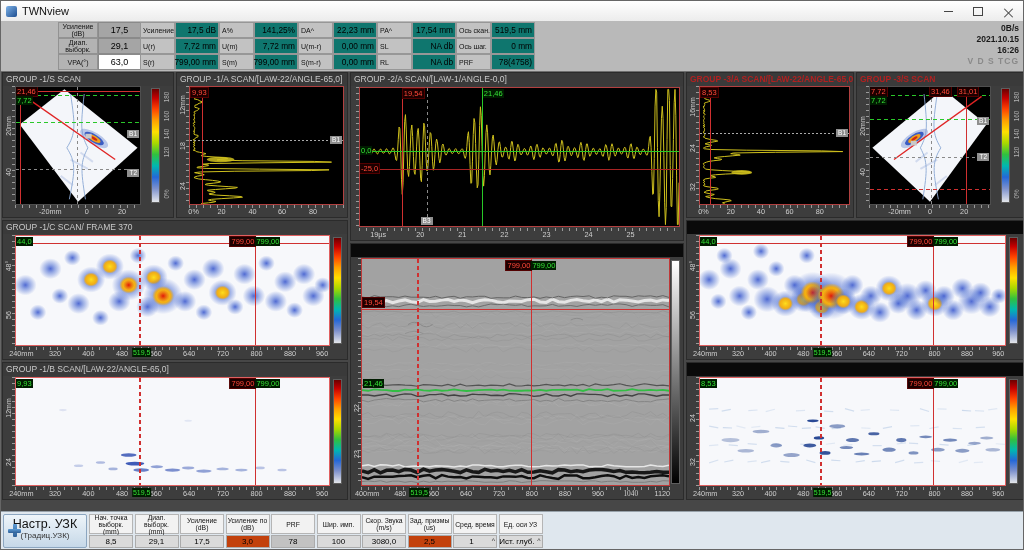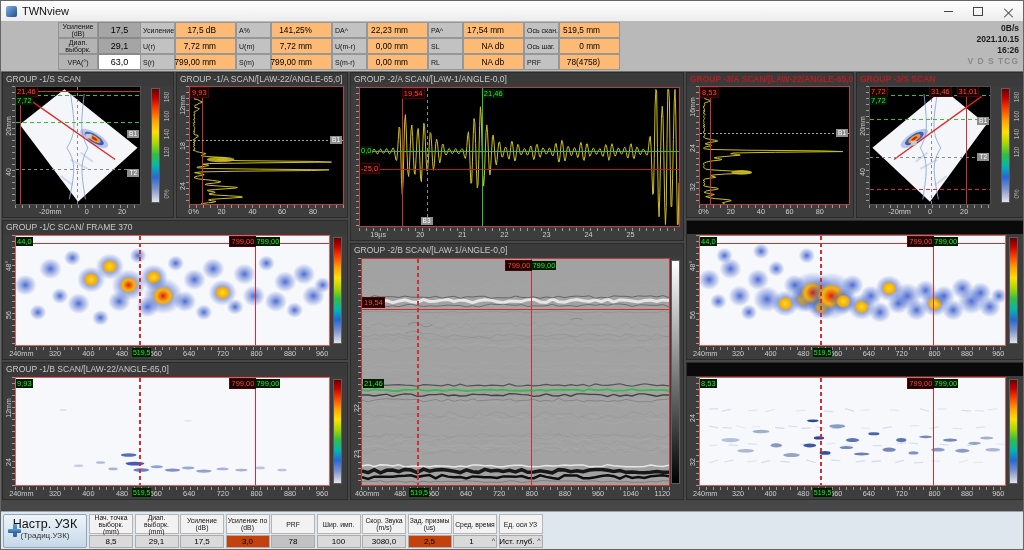--- a/index.html
+++ b/index.html
@@ -22,21 +22,21 @@
   .twn .t1{font-style:italic;font-weight:bold;color:#16398c;font-size:10px;line-height:10px}
   .twn .t2{color:#e07818;font-size:5.5px;line-height:5px}
   .chev{width:0;height:0;margin:3px auto 0;border-left:9px solid transparent;border-right:9px solid transparent;border-top:6px solid #2f7ad0}
   .tbl-row,.tg-row{display:flex}
   #tb-left{position:absolute;left:57px;top:1px}
   .tbl-l{width:38px;height:14px;background:#b3b3b3;border:1px solid #929292;font-size:7px;line-height:7px;display:flex;align-items:center;justify-content:center;text-align:center;color:#111}
   .tbl-v{width:41px;height:14px;background:#a5a5a5;border:1px solid #8a8a8a;font-size:9px;display:flex;align-items:center;justify-content:center;color:#000}
   .tbl-v.white{background:#ffffff}
   #tb-grid{position:absolute;left:139px;top:1px}
   .tg-l{width:31px;height:14px;background:#c2c2c2;border:1px solid #979797;font-size:7px;line-height:7px;display:flex;align-items:center;justify-content:flex-start;padding-left:2px;color:#111;text-align:left}
-  .tg-v{width:40px;height:14px;background:#fdba74;border:1px solid #979797;font-size:8.3px;display:flex;align-items:center;justify-content:flex-end;padding-right:19px;color:#000;white-space:nowrap}
+  .tg-v{width:40px;height:14px;background:#0f766e;border:1px solid #979797;font-size:8.3px;display:flex;align-items:center;justify-content:flex-end;padding-right:2px;color:#000;white-space:nowrap}
   #tb-status{position:absolute;right:4px;top:2px;text-align:right;font-size:8.5px;font-weight:bold;line-height:11px;color:#1a1a1a}
   #tb-status .flags{color:#8a8a8a;letter-spacing:1px}
   
   .panel{position:absolute;background:#0a0a0a;border:1px solid #2b2b2b;box-sizing:border-box}
   .ptitle{height:13px;line-height:13px;background:#3a3a3a;color:#c9c9c9;font-size:8.5px;padding-left:3px;white-space:nowrap;overflow:hidden}
   .panel.sel .ptitle{color:#b02020;font-weight:bold}
   .pbody{position:absolute;top:13px;left:0;right:0;bottom:0;background:#3d3d3d}
   .plot{position:absolute;background:#000;border:1px solid #4e4e4e;overflow:hidden}
   .plot.red{border:1px solid #b24040}
   .plot.light{background:#f7f8fb;border:1px solid #e06060}
@@ -506,21 +506,20 @@
           <span class="tick" style="left: 66%;">720</span>
           <span class="tick" style="left: 76.7%;">800</span>
           <span class="tick" style="left: 87.3%;">880</span>
           <span class="tick" style="left: 97.5%;">960</span>
         </div>
       <div class="cbar rainbow" style="right:5px;top:3px;bottom:15px"></div>
     </div>
   </div>
 
   <div class="panel" style="left:349px;top:242px;width:334px;height:257px">
-    <div class="ptitle">GROUP -2/B SCAN/[LAW-1/ANGLE-0,0]</div>
     <div class="pbody">
       <div class="yaxis" style="left:0;top:1px;bottom:13px;width:10px">
           <div class="ytm"></div>
           <span class="ytick" style="top: 66%;">22</span>
           <span class="ytick" style="top: 86%;">23</span>
         </div>
       <div class="plot gray" style="left:10px;right:13px;top:1px;bottom:13px">
         <svg id="svg-b2" class="fillsvg" viewBox="0 0 100 100" preserveAspectRatio="none">
             <path d="M0,12.3 L2,11.0 L4,11.3 L6,12.1 L8,12.0 L10,11.5 L12,13.7 L14,12.7 L16,10.7 L18,12.9 L20,11.0 L22,11.3 L24,13.0 L26,13.2 L28,12.1 L30,13.3 L32,12.0 L34,13.3 L36,13.0 L38,13.0 L40,11.6 L42,10.7 L44,13.9 L46,12.6 L48,11.5 L50,13.4 L52,12.5 L54,10.8 L56,11.6 L58,10.8 L60,13.7 L62,13.9 L64,11.7 L66,10.9 L68,11.0 L70,13.9 L72,12.7 L74,10.8 L76,12.1 L78,10.9 L80,11.6 L82,12.9 L84,10.7 L86,12.4 L88,12.2 L90,12.1 L92,11.5 L94,13.1 L96,11.6 L98,11.6 L100,11.1" fill="none" stroke="#c8c8c8" opacity="0.08" stroke-width="1" vector-effect="non-scaling-stroke"></path>
             <path d="M0,63.6 L2,62.9 L4,63.6 L6,64.3 L8,63.6 L10,64.7 L12,64.6 L14,65.1 L16,64.8 L18,65.0 L20,64.0 L22,62.6 L24,63.1 L26,65.1 L28,64.9 L30,62.9 L32,62.0 L34,64.1 L36,62.1 L38,62.3 L40,63.9 L42,63.8 L44,64.5 L46,65.0 L48,64.6 L50,63.3 L52,64.4 L54,63.2 L56,62.3 L58,64.2 L60,63.5 L62,63.7 L64,64.9 L66,62.3 L68,64.1 L70,62.9 L72,62.4 L74,65.0 L76,64.2 L78,63.4 L80,63.4 L82,64.1 L84,64.3 L86,65.0 L88,63.7 L90,63.6 L92,63.3 L94,64.1 L96,64.5 L98,62.5 L100,63.4" fill="none" stroke="#c8c8c8" opacity="0.07" stroke-width="1" vector-effect="non-scaling-stroke"></path>
@@ -586,21 +585,21 @@
           <div class="tickmarks"></div>
         <span class="tag g" style="left:17.9%;top:1px;transform:translateX(-35%);font-size:7px">519,5</span>
       <span class="tick" style="left: 2%;">400mm</span>
           <span class="tick" style="left: 12.7%;">480</span>
           <span class="tick" style="left: 23.3%;">560</span>
           <span class="tick" style="left: 34%;">640</span>
           <span class="tick" style="left: 44.7%;">720</span>
           <span class="tick" style="left: 55.3%;">800</span>
           <span class="tick" style="left: 66%;">880</span>
           <span class="tick" style="left: 76.7%;">960</span>
-          <span class="tick" style="left: 87.3%;">1040</span>
+          <span class="tick" style="left: 87.3%; font-family: Liberation Serif, serif;">1040</span>
           <span class="tick" style="left: 97.5%;">1120</span>
         </div>
       <div class="cbar graybar" style="right:3px;top:3px;bottom:15px"></div>
     </div>
   </div>
 
   <div class="panel sel" style="left:685px;top:219px;width:338px;height:140px">
     <div class="pbody">
       <div class="yaxis" style="left:0;top:1px;bottom:13px">
           <div class="ytm"></div>

